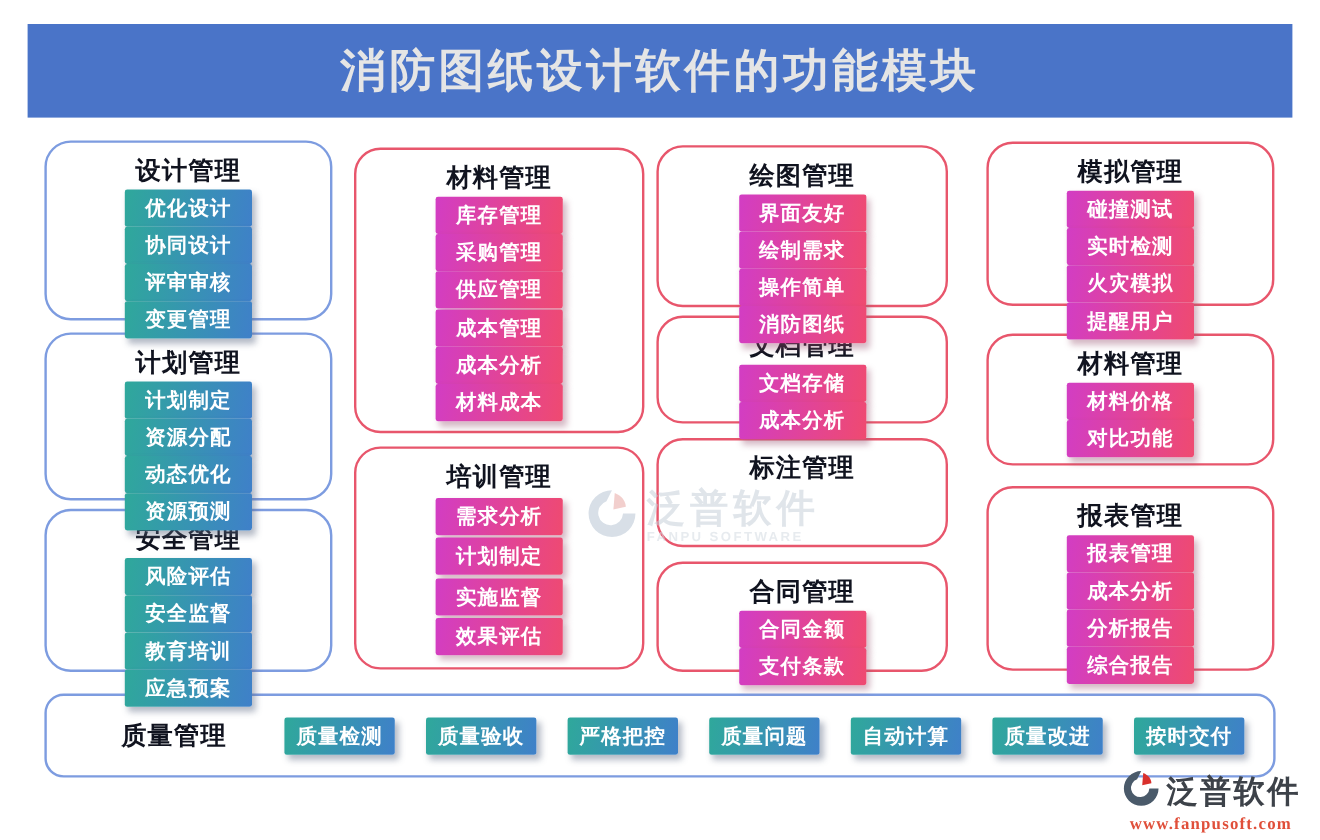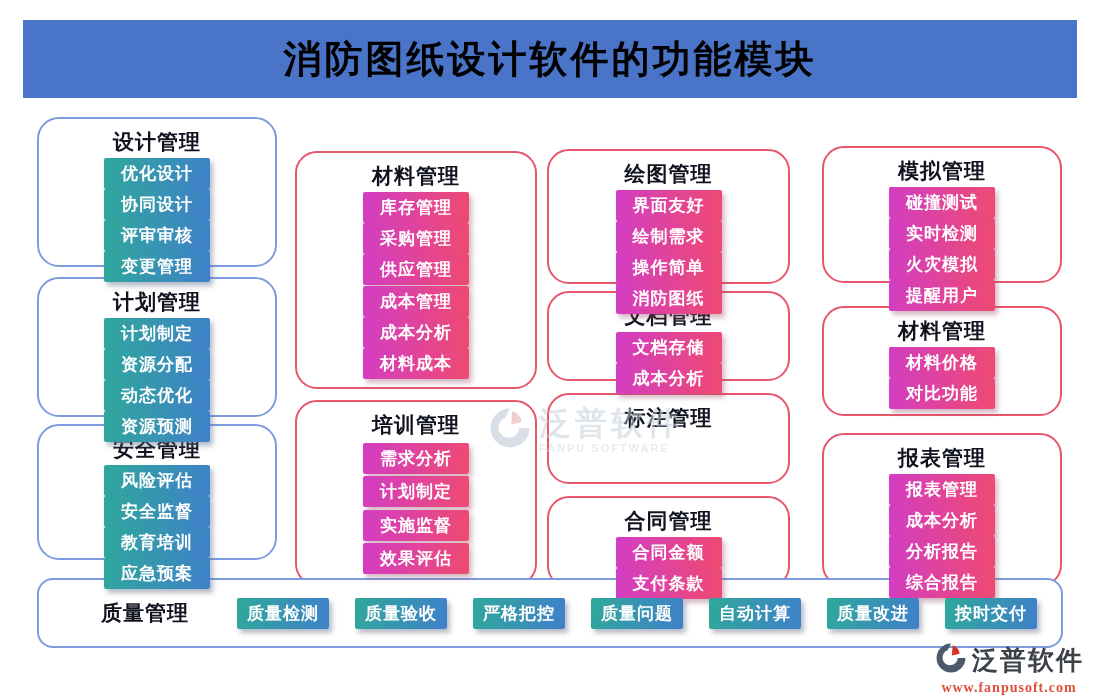--- a/index.html
+++ b/index.html
@@ -6,29 +6,29 @@
   #stage{
     position:relative;width:1100px;height:700px;background:#ffffff;overflow:hidden;
     font-family:"Liberation Sans","DejaVu Sans",sans-serif;
   }
   
   .header-band{
     position:absolute;left:23px;top:20px;width:1054px;height:78px;
     background:#4a74c8;display:flex;align-items:center;justify-content:center;
   }
   .header-title{
-    font-size:38px;font-weight:900;color:#000000;letter-spacing:3px;
+    font-size:38px;font-weight:900;color:#e5e5e5;letter-spacing:3px;
   }
   
   .card{
     position:absolute;background:#ffffff;border-radius:22px;
     display:flex;flex-direction:column;align-items:center;box-sizing:border-box;
   }
   .card.blue{border:2px solid #7d9ce0;}
-  .card.red{border:2px solid #e8566c;margin-top:28px;}
+  .card.red{border:2px solid #e8566c;}
   .card-title{
     padding:9px 0 2px;font-size:21px;font-weight:bold;color:#10131f;letter-spacing:1px;
   }
   .btns{
     flex:1;display:flex;flex-wrap:wrap;justify-content:center;align-content:space-evenly;
     column-gap:27px;width:100%;padding:0 8px 8px;box-sizing:border-box;
   }
   .btn{
     width:106px;height:31px;border:none;border-radius:2px;cursor:pointer;
     color:#ffffff;font-weight:bold;font-size:17px;letter-spacing:1px;line-height:31px;

